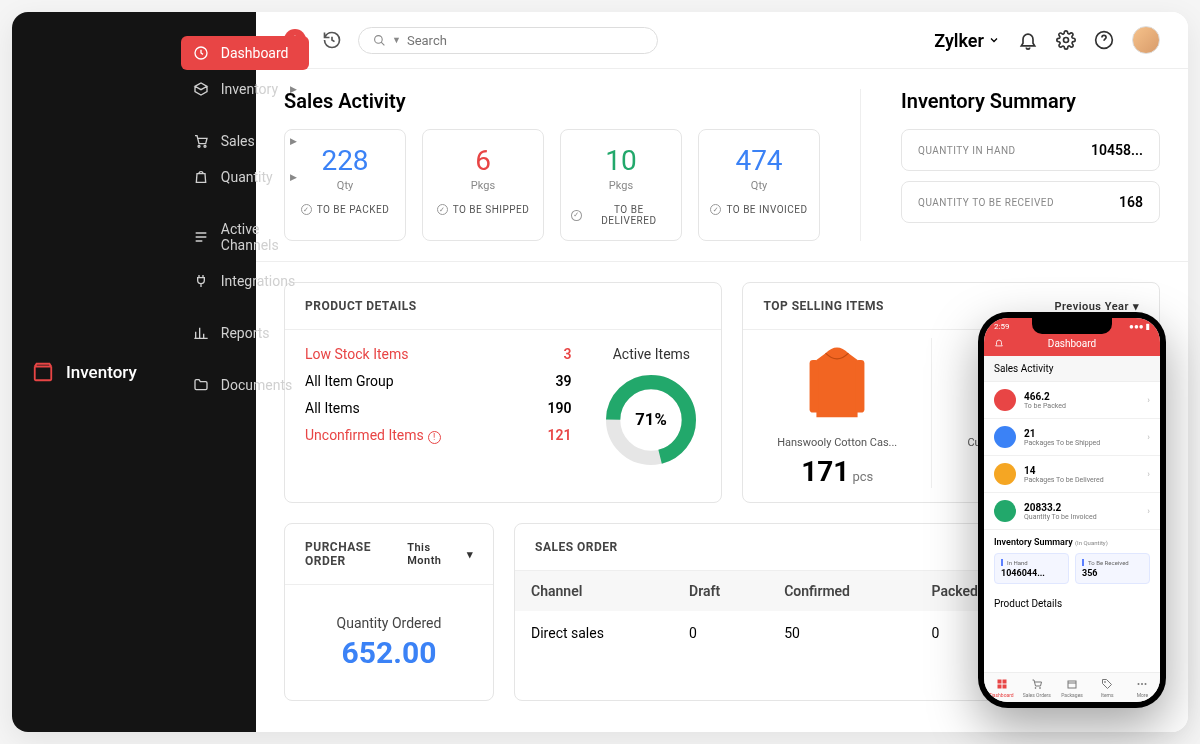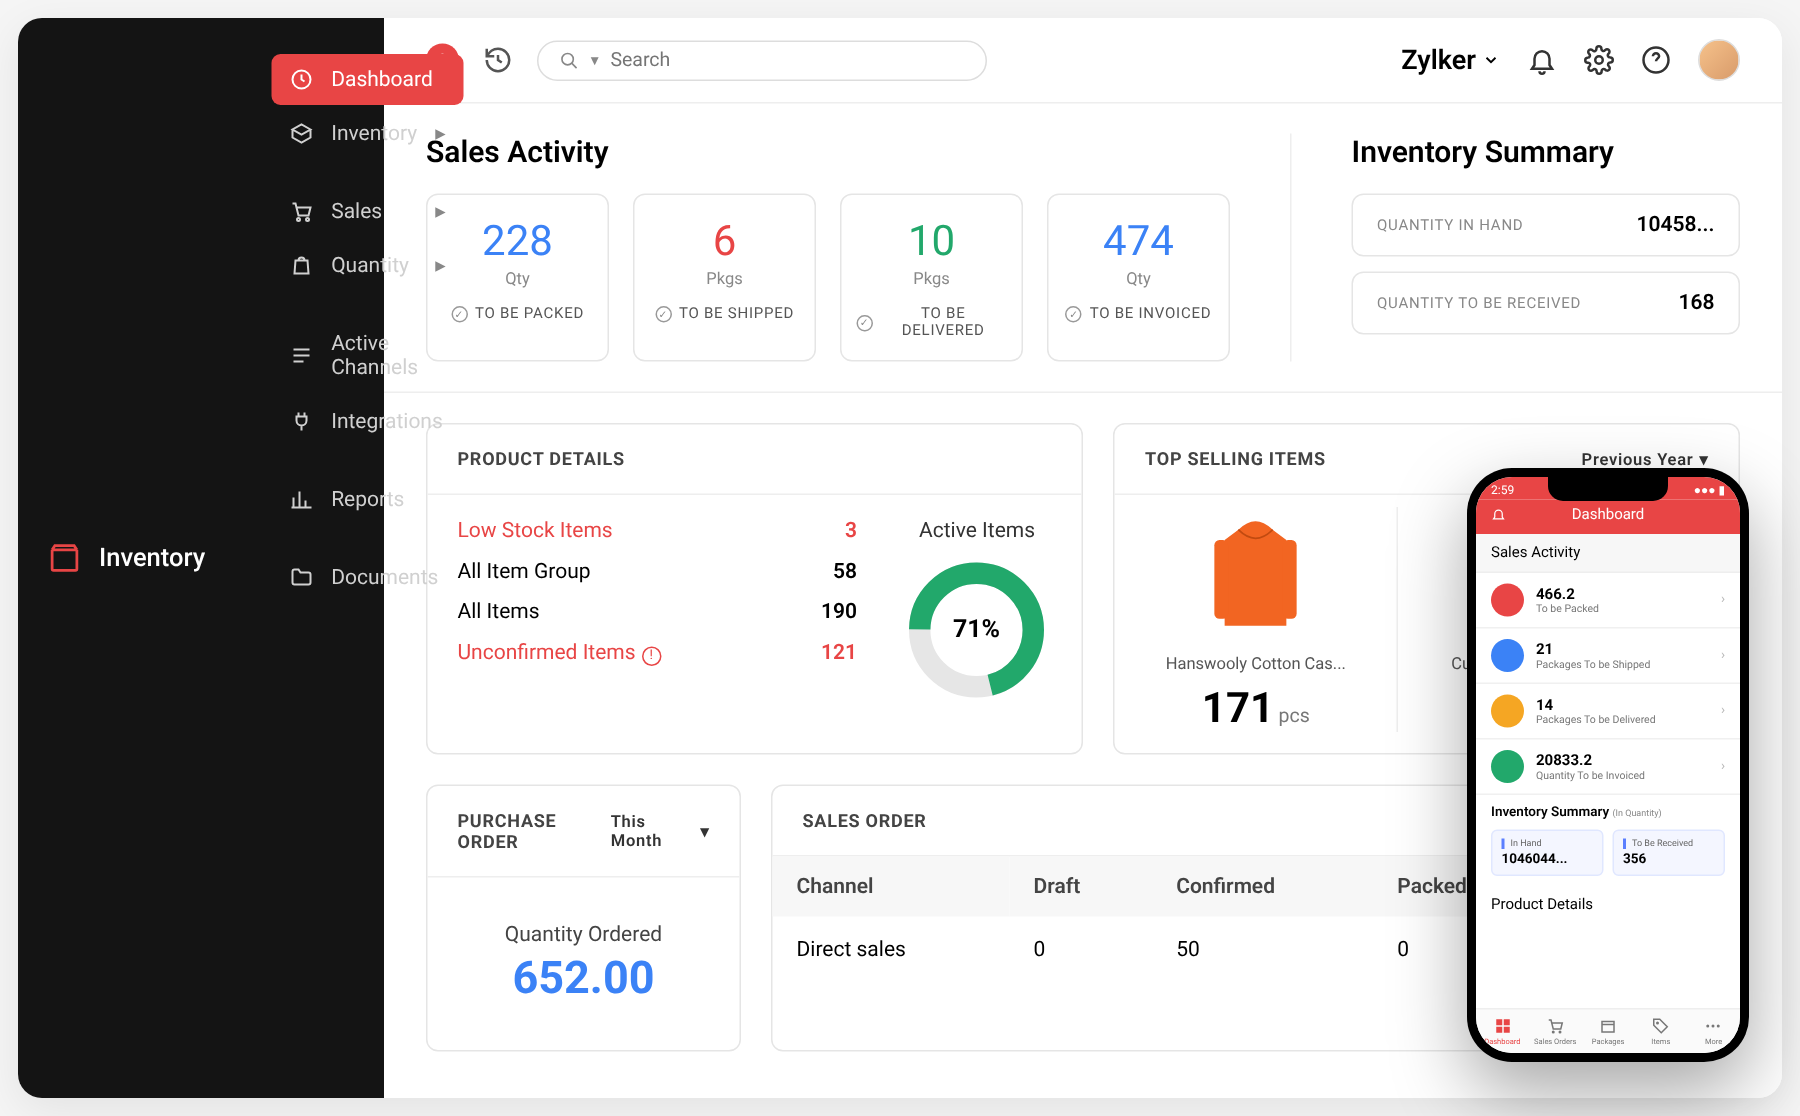--- a/index.html
+++ b/index.html
@@ -269,21 +269,21 @@
         <div class="panel" style="flex:1.05">
           <div class="panel-head">PRODUCT DETAILS</div>
           <div class="panel-body pd-body">
             <div class="pd-list">
               <div class="pd-row red">
                   <span>Low Stock Items</span>
                   <span class="v">3</span>
                 </div>
               <div class="pd-row">
                   <span>All Item Group</span>
-                  <span class="v">58</span>
+                  <span class="v">39</span>
                 </div>
               <div class="pd-row">
                   <span>All Items</span>
                   <span class="v">190</span>
                 </div>
               <div class="pd-row red">
                   <span><span>Unconfirmed Items</span><span class="warn-ico">!</span></span>
                   <span class="v">121</span>
                 </div>
             </div>

